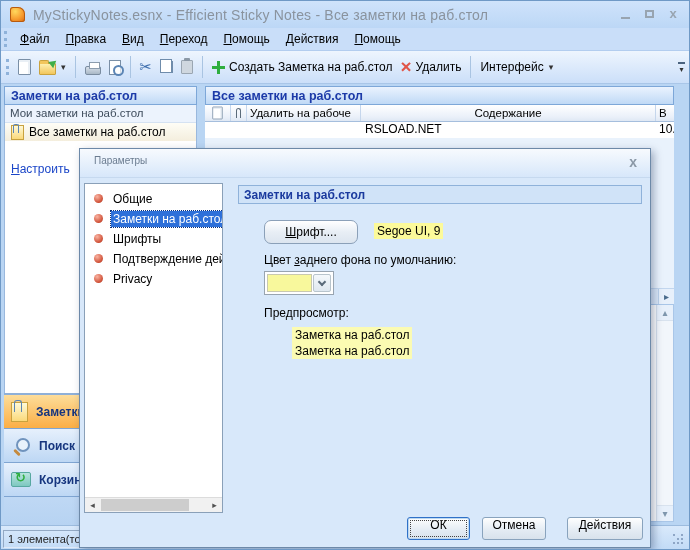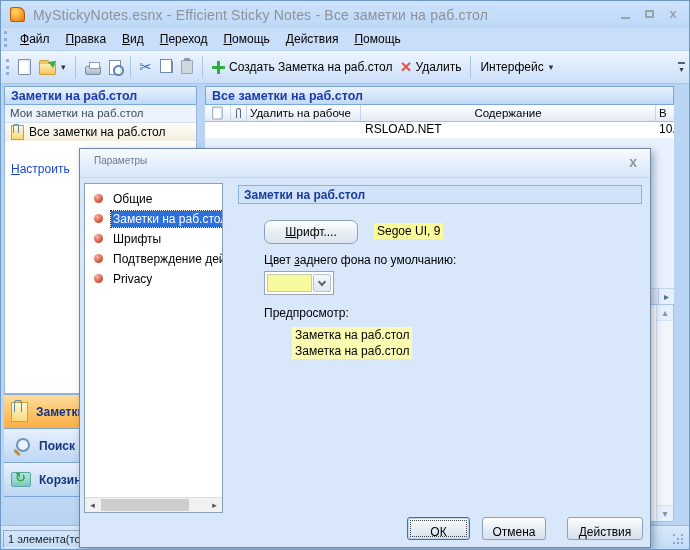--- a/index.html
+++ b/index.html
@@ -203,21 +203,21 @@
     display:flex; align-items:center; justify-content:center; }
   .chev { width:6px; height:6px; border-right:2px solid #5b6b7a; border-bottom:2px solid #5b6b7a;
     transform:rotate(45deg); margin-top:-3px; }
   .preview-label { position:absolute; left:184px; top:157px; white-space:nowrap; }
   .preview-line { position:absolute; left:184px; background:#fbfbb2; padding:1px 3px;
     white-space:nowrap; line-height:14px;margin-left:28px; }
   .pl1 { top:178px; } .pl2 { top:194px; }
 
   .dlg-btn { position:absolute; top:368px; height:23px;
     background:linear-gradient(#fefefe,#e3ebf3 60%,#d8e2ec); border:1px solid #89a3bd;
-    border-radius:3px; display:flex; align-items:flex-end; justify-content:center; cursor:pointer; }
+    border-radius:3px; display:flex; align-items:flex-start; justify-content:center; cursor:pointer; }
   .btn-ok { left:327px; width:63px; border-color:#2f71c8; box-shadow:inset 0 0 0 1px #bcd8f0;
     outline:1px dotted #444; outline-offset:-4px; }
   .btn-cancel { left:402px; width:64px; }
   .btn-apply { left:487px; width:76px; }
 </style>
 </head>
 <body>
 
 <div class="screen">
 

